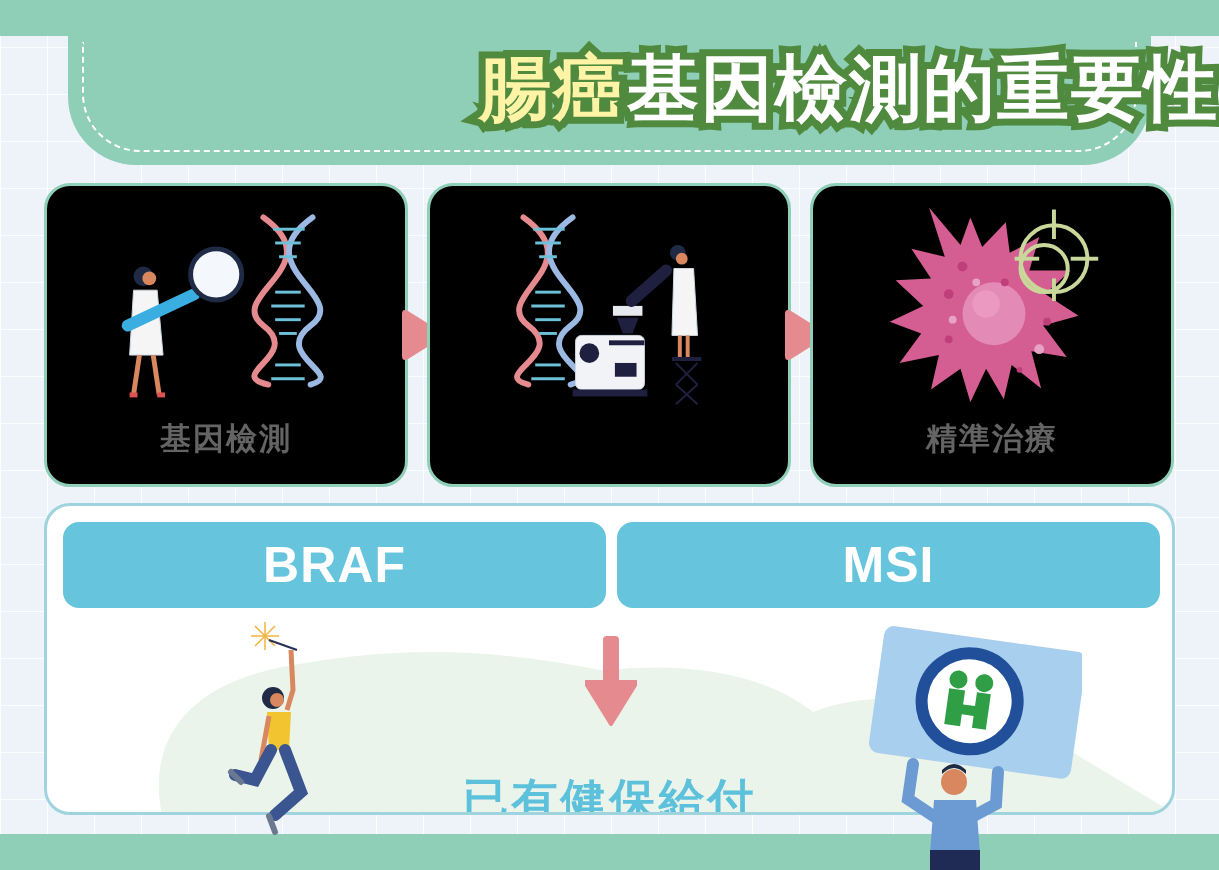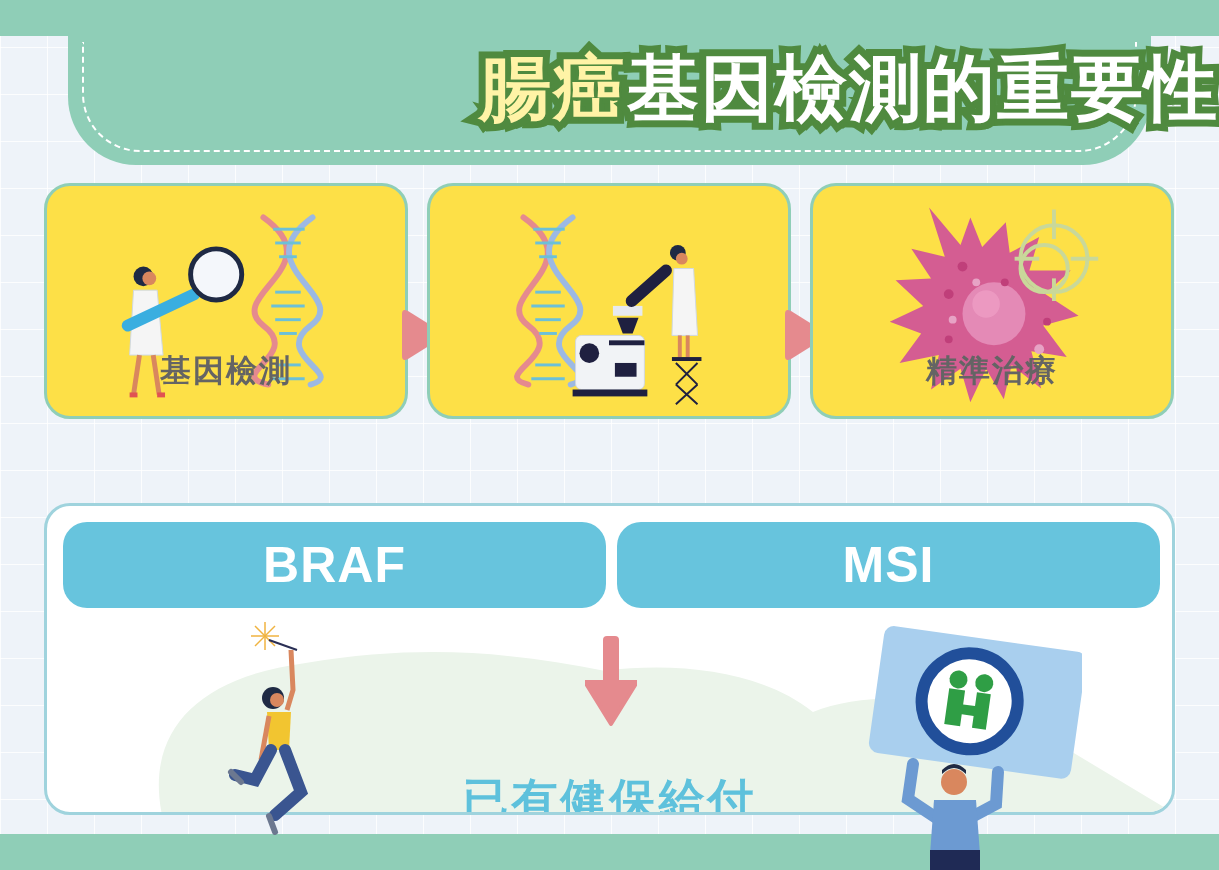--- a/index.html
+++ b/index.html
@@ -37,22 +37,22 @@
     font-size: 72px; font-weight: bold; letter-spacing: 2px;
     line-height: 96px;
     paint-order: stroke fill;
     -webkit-text-stroke: 14px #4f8a3f;
     text-shadow: 5px 6px 0 #4f8a3f;
   }
   .title .hl { color: #fff3a6; }
   .title .rest { color: #ffffff; }
 
   .step-card {
-    position: absolute; top: 183px; width: 364px; height: 236px;
-    background: #fde047;
+    position: absolute; top: 183px; width: 364px; height: 304px;
+    background: #000000;
     border: 3px solid #8fceb7;
     border-radius: 26px;
   }
   .step-label {
     position: absolute; left: 0; bottom: 24px; width: 100%; text-align: center;
     font-size: 31px; font-weight: bold; color: #646464; letter-spacing: 2px;
   }
   .step-art { position: absolute; left: 0; top: 0; width: 100%; height: 230px; }
 
   .arrow-right {
@@ -61,21 +61,21 @@
 
   .gene-panel {
     position: absolute; left: 44px; top: 503px; width: 1131px; height: 312px;
     background: #ffffff;
     border: 3px solid #9fd3dd;
     border-radius: 26px;
     overflow: hidden;
   }
   .gene-row { position: absolute; left: 16px; top: 16px; width: 1097px; height: 86px; display: flex; gap: 11px; }
   .gene-pill {
-    flex: 1; height: 86px; border-radius: 24px; background: #67c4dd;
+    flex: 1; height: 86px; border-radius: 16px; background: #67c4dd;
     display: flex; align-items: center; justify-content: center;
     color: #ffffff; font-family: "Liberation Sans", sans-serif; font-weight: bold; font-size: 50px;
     letter-spacing: 1px;
   }
   .cloud { position: absolute; left: 0; top: 0; width: 100%; height: 100%; }
   .down-arrow { position: absolute; left: 538px; top: 130px; width: 52px; height: 92px; }
   .coverage-text {
     position: absolute; left: 0; top: 240px; width: 100%; text-align: center;
     font-size: 46px; font-weight: bold; color: #5ec1dc; letter-spacing: 3px; margin-top: 24px;
   }

